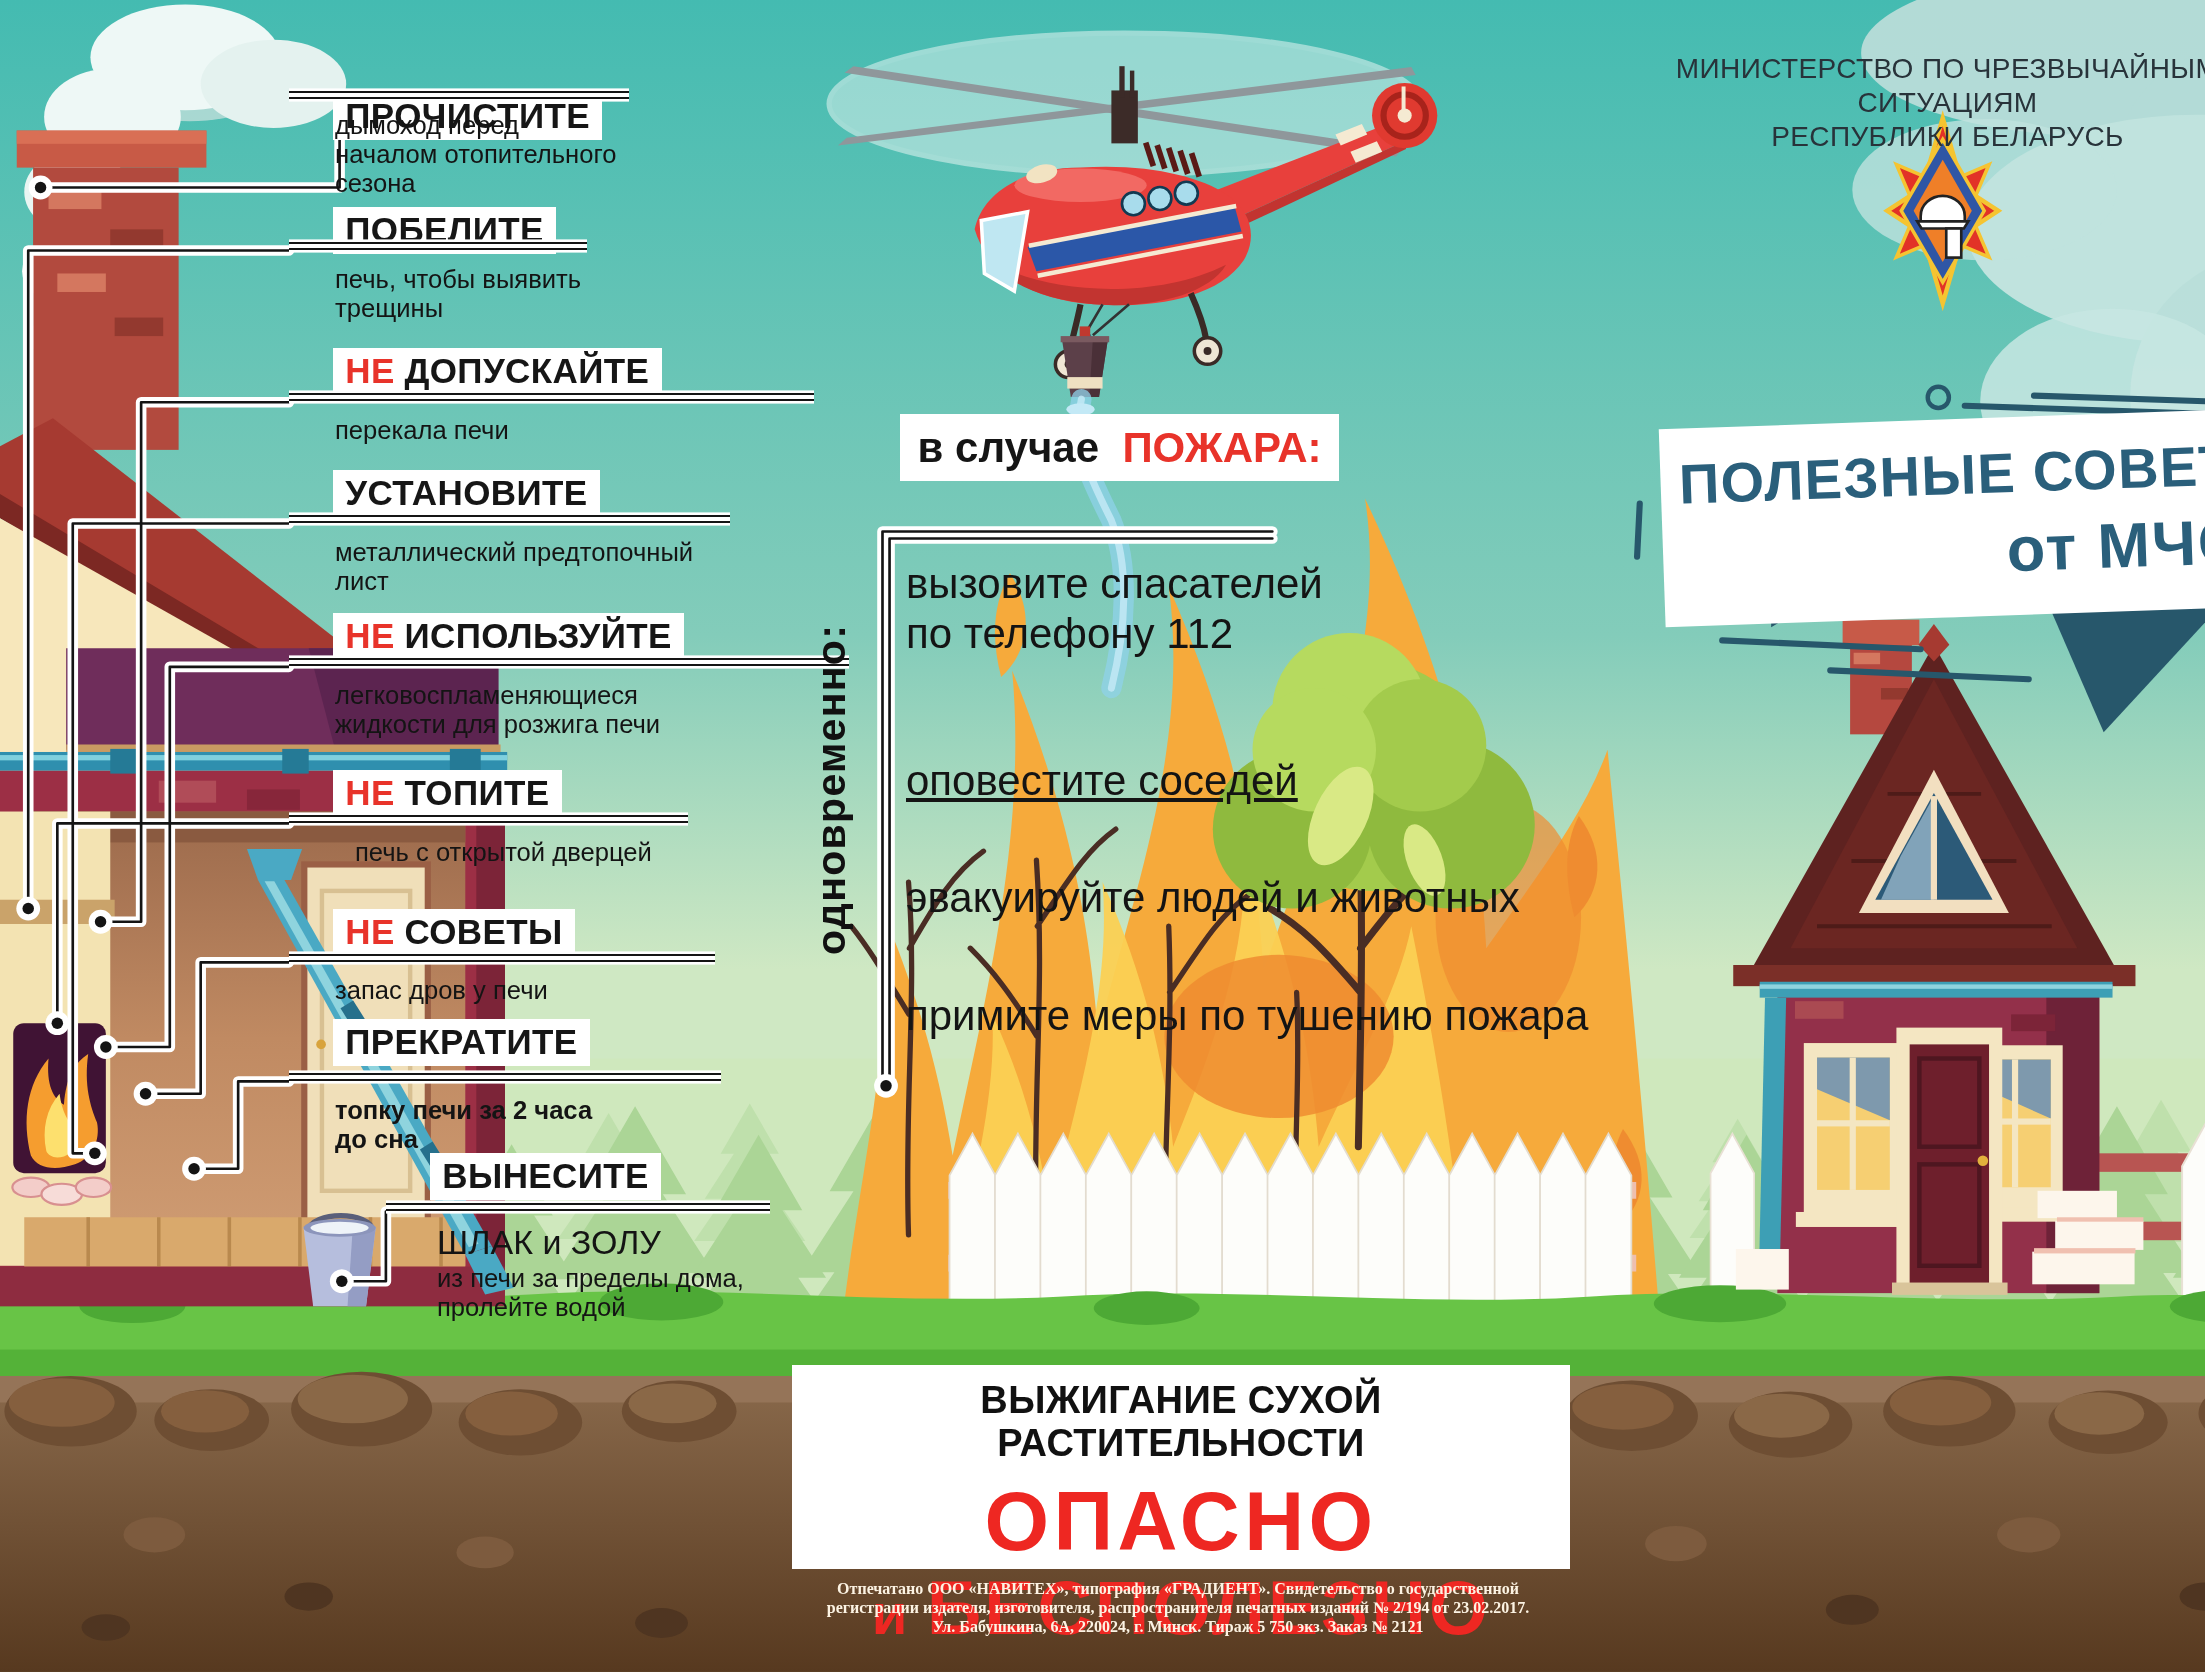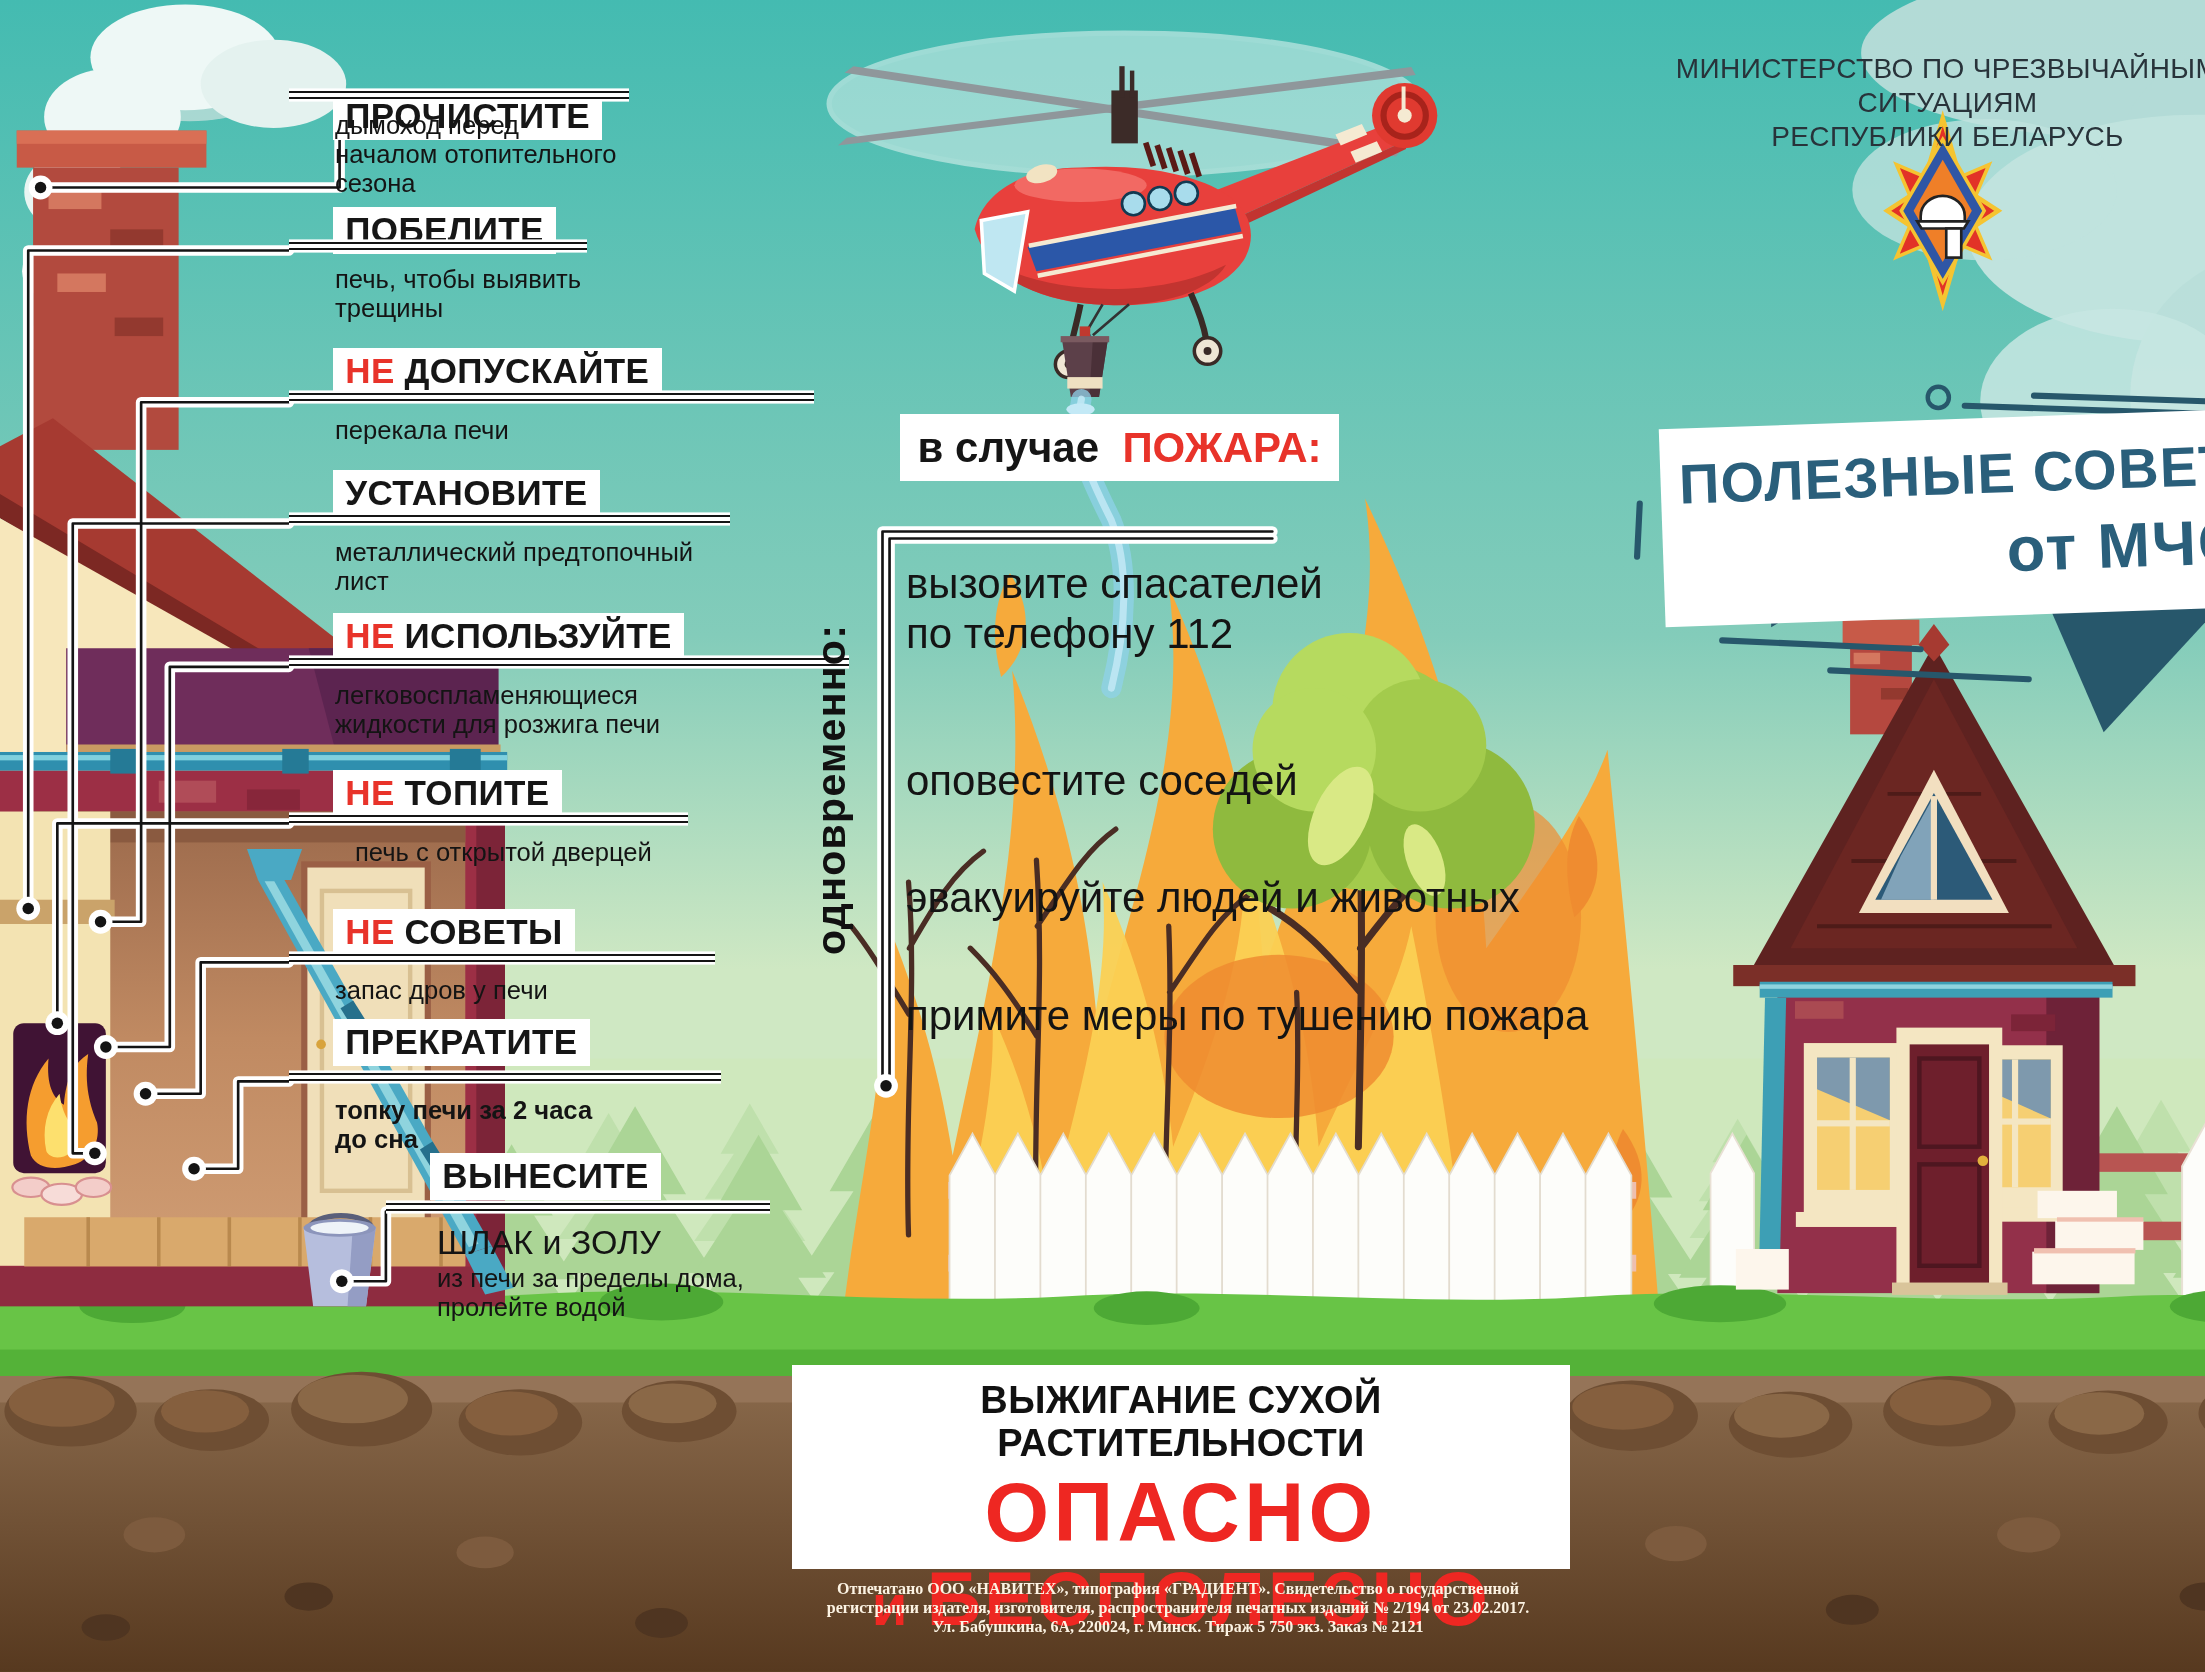--- a/index.html
+++ b/index.html
@@ -22,21 +22,21 @@
   .side-label{position:absolute;font-size:41px;font-weight:700;color:#111;letter-spacing:1.3px;
               transform:rotate(-90deg);transform-origin:left top;white-space:nowrap;}
   .ministry{position:absolute;left:1597px;top:52px;width:701px;text-align:center;
             font-size:28px;line-height:1.22;color:#28333a;letter-spacing:0.4px;white-space:pre-line;}
   .bubble{position:absolute;left:1662px;top:418px;width:648px;height:198px;background:#ffffff;
           transform:rotate(-2deg);}
   .bubble .l1{margin-top:23px;text-align:center;font-size:56px;font-weight:700;color:#2a5f7b;letter-spacing:1.3px;}
   .bubble .l2{margin-top:8px;text-align:right;padding-right:66px;font-size:63px;font-weight:700;color:#2a5f7b;letter-spacing:1.8px;}
   .warnbox{position:absolute;left:792px;top:1365px;width:778px;height:204px;background:#ffffff;text-align:center;}
   .warnbox .w1{margin-top:14px;font-size:38px;font-weight:700;color:#111;letter-spacing:0.4px;}
-  .warnbox .w2{margin-top:9px;font-size:83px;font-weight:700;color:#ee2722;letter-spacing:4.4px;line-height:.95;}
+  .warnbox .w2{margin-top:18px;font-size:83px;font-weight:700;color:#ee2722;letter-spacing:4.4px;line-height:.95;}
   .warnbox .w3{margin-top:2.6px;display:flex;justify-content:center;align-items:baseline;gap:19.4px;color:#ee2722;font-weight:700;}
   .warnbox .w3 .small{font-size:58px;}
   .warnbox .w3 .big{font-size:76px;letter-spacing:2.6px;}
   .imprint{position:absolute;left:662px;top:1580px;width:1032px;text-align:center;
            font-family:"Liberation Serif",serif;font-weight:700;font-size:16px;line-height:1.18;
            color:#fcf3e3;white-space:pre-line;}
 </style>
 </head>
 <body>
 
@@ -571,21 +571,21 @@
 <div class="desc" style="left:437px;top:1264px;">из печи за пределы дома,
 пролейте водой</div>
 
 <div class="fire-label" style="left:900px;top:414px;">
   <span>в случае</span>&nbsp;
   <span class="red">ПОЖАРА:</span>
 </div>
 <div class="side-label" style="left:808px;top:955px;">одновременно:</div>
 <div class="fire-item" style="left:906px;top:559px;">вызовите спасателей
 по телефону 112</div>
-<div class="fire-item" style="left:906px;top:756px;">оповестите соседей</div>
+<div class="fire-item" style="left:906px;top:756px;text-decoration:underline;">оповестите соседей</div>
 <div class="fire-item" style="left:906px;top:873px;">эвакуируйте людей и животных</div>
 <div class="fire-item" style="left:906px;top:991px;">примите меры по тушению пожара</div>
 
 <div class="warnbox">
   <div class="w1">ВЫЖИГАНИЕ СУХОЙ РАСТИТЕЛЬНОСТИ</div>
   <div class="w2">ОПАСНО</div>
   <div class="w3">
     <span class="small">и</span>
     <span class="big">БЕСПОЛЕЗНО</span>
   </div>

